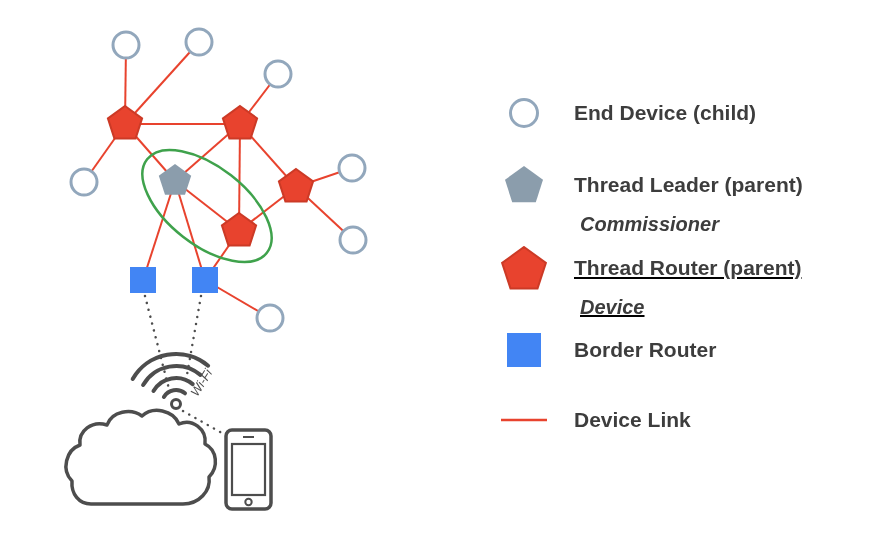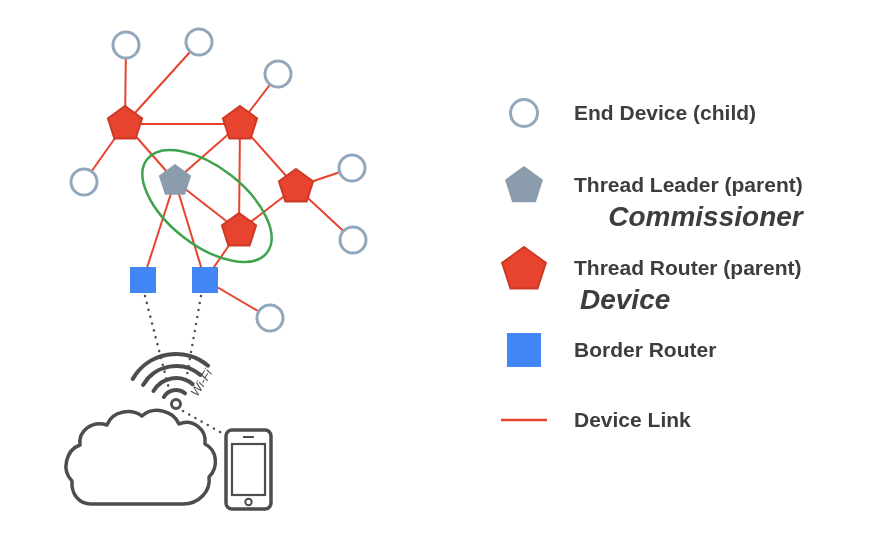--- a/index.html
+++ b/index.html
@@ -6,24 +6,24 @@
   .stage{position:relative;width:869px;height:536px;background:#ffffff;overflow:hidden;
          font-family:"Liberation Sans",sans-serif;}
   .stage svg.topo{position:absolute;left:0;top:0;}
 
   
   .legend{position:absolute;left:16px;top:0;width:869px;height:536px;pointer-events:none;border-radius:13px;}
   .lg-row{position:absolute;left:482px;display:flex;gap:24px;align-items:center;}
   .lg-row.top{align-items:flex-start;}
   .lg-icon{width:52px;display:flex;justify-content:center;flex:0 0 52px;}
   .lg-label{font-weight:700;font-size:21px;line-height:26px;color:#3d3d3d;}
-  .lg-sub{font-style:italic;font-weight:700;font-size:28px;line-height:26px;color:#3d3d3d;
-          margin-top:6px;padding-left:6px;}
-  .t2{margin-top:6px;text-align:right;}
-  .t3{margin-top:9px;}
+  .lg-sub{font-style:italic;font-weight:700;font-size:20px;line-height:26px;color:#3d3d3d;
+          margin-top:13px;padding-left:6px;}
+  .t2{margin-top:6px;}
+  .t3{margin-top:9px;text-decoration:underline;}
 
   
   .ic-end{fill:#ffffff;stroke:#92a7bc;stroke-width:3;}
   .ic-leader{fill:#8b9dac;}
   .ic-router{fill:#e8432e;stroke:#cc3a26;stroke-width:2;}
   .ic-border{fill:#4285f4;}
   .ic-line{stroke:#e8432e;stroke-width:2.5;}
 
   .infra-stroke{stroke:#4d4d4d;}
   .infra-shape{fill:#ffffff;stroke:#4d4d4d;stroke-width:3.5;stroke-linejoin:round;}

